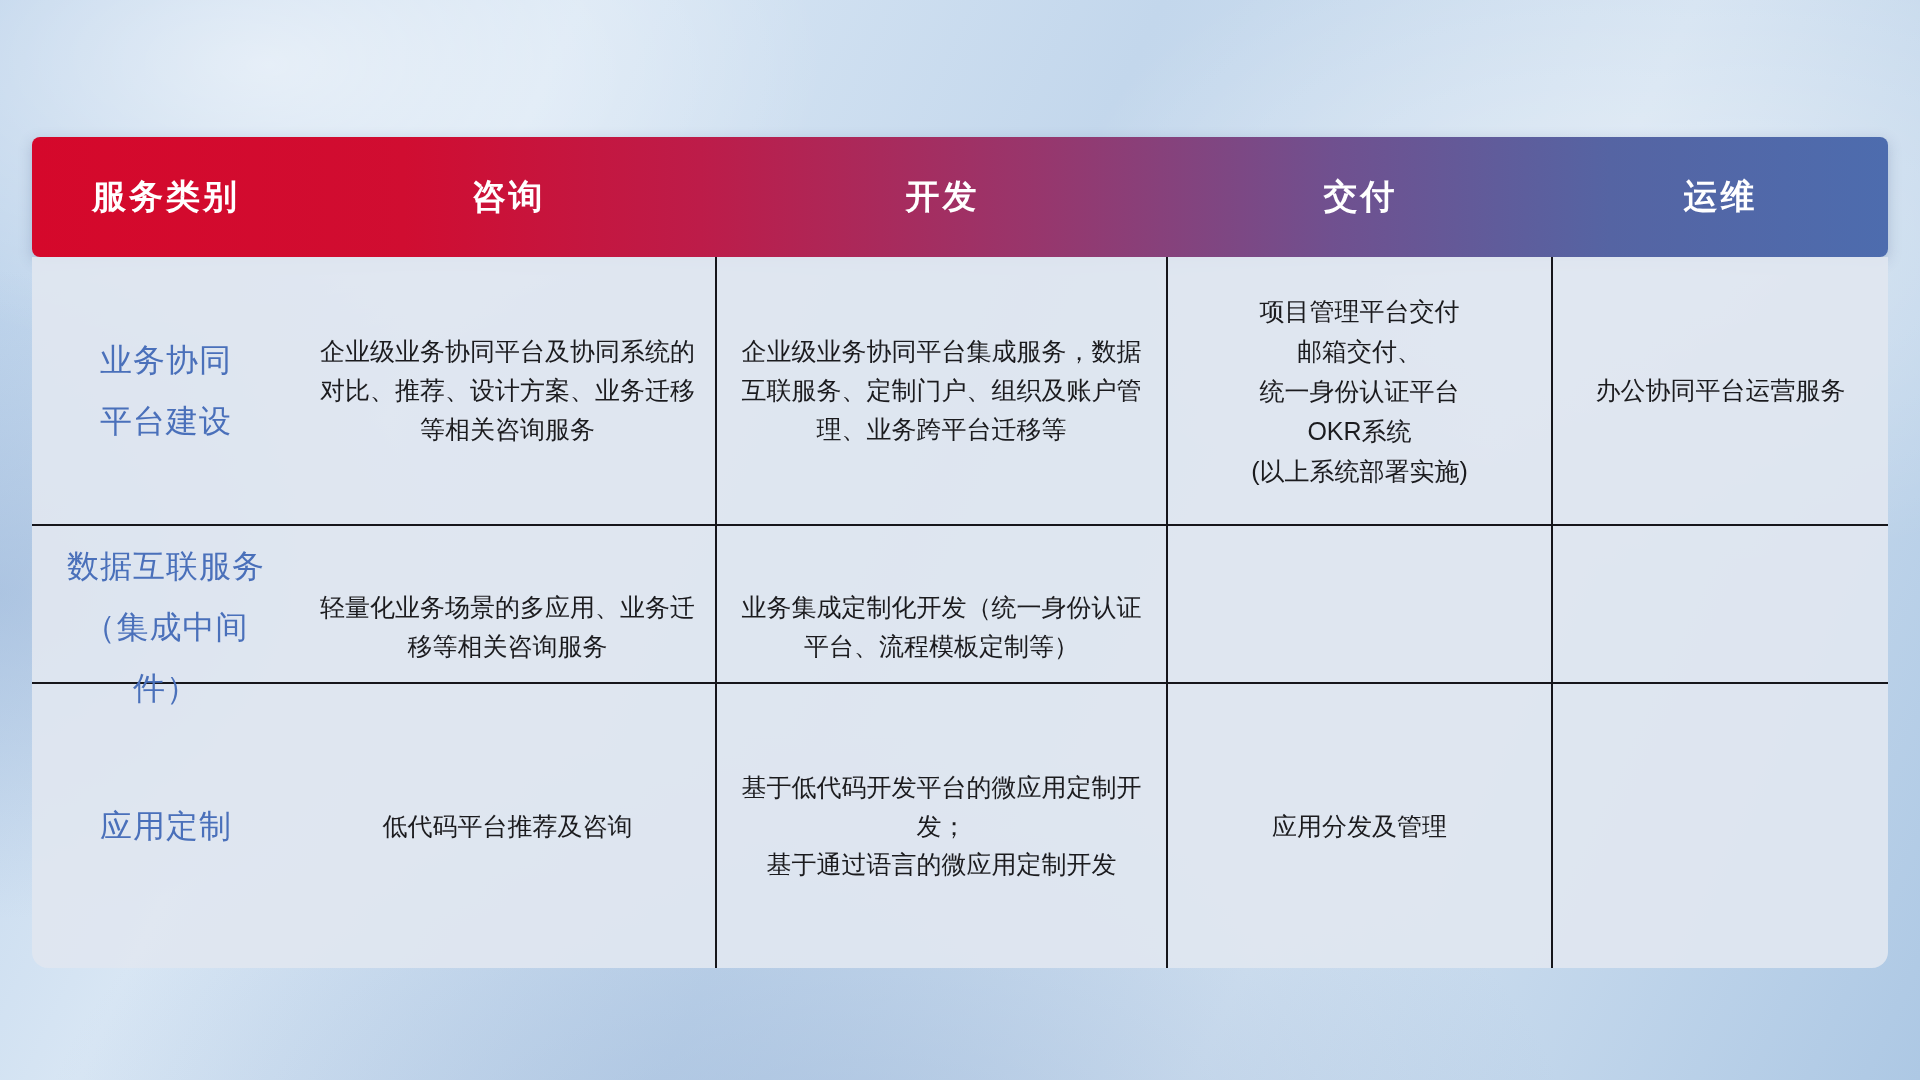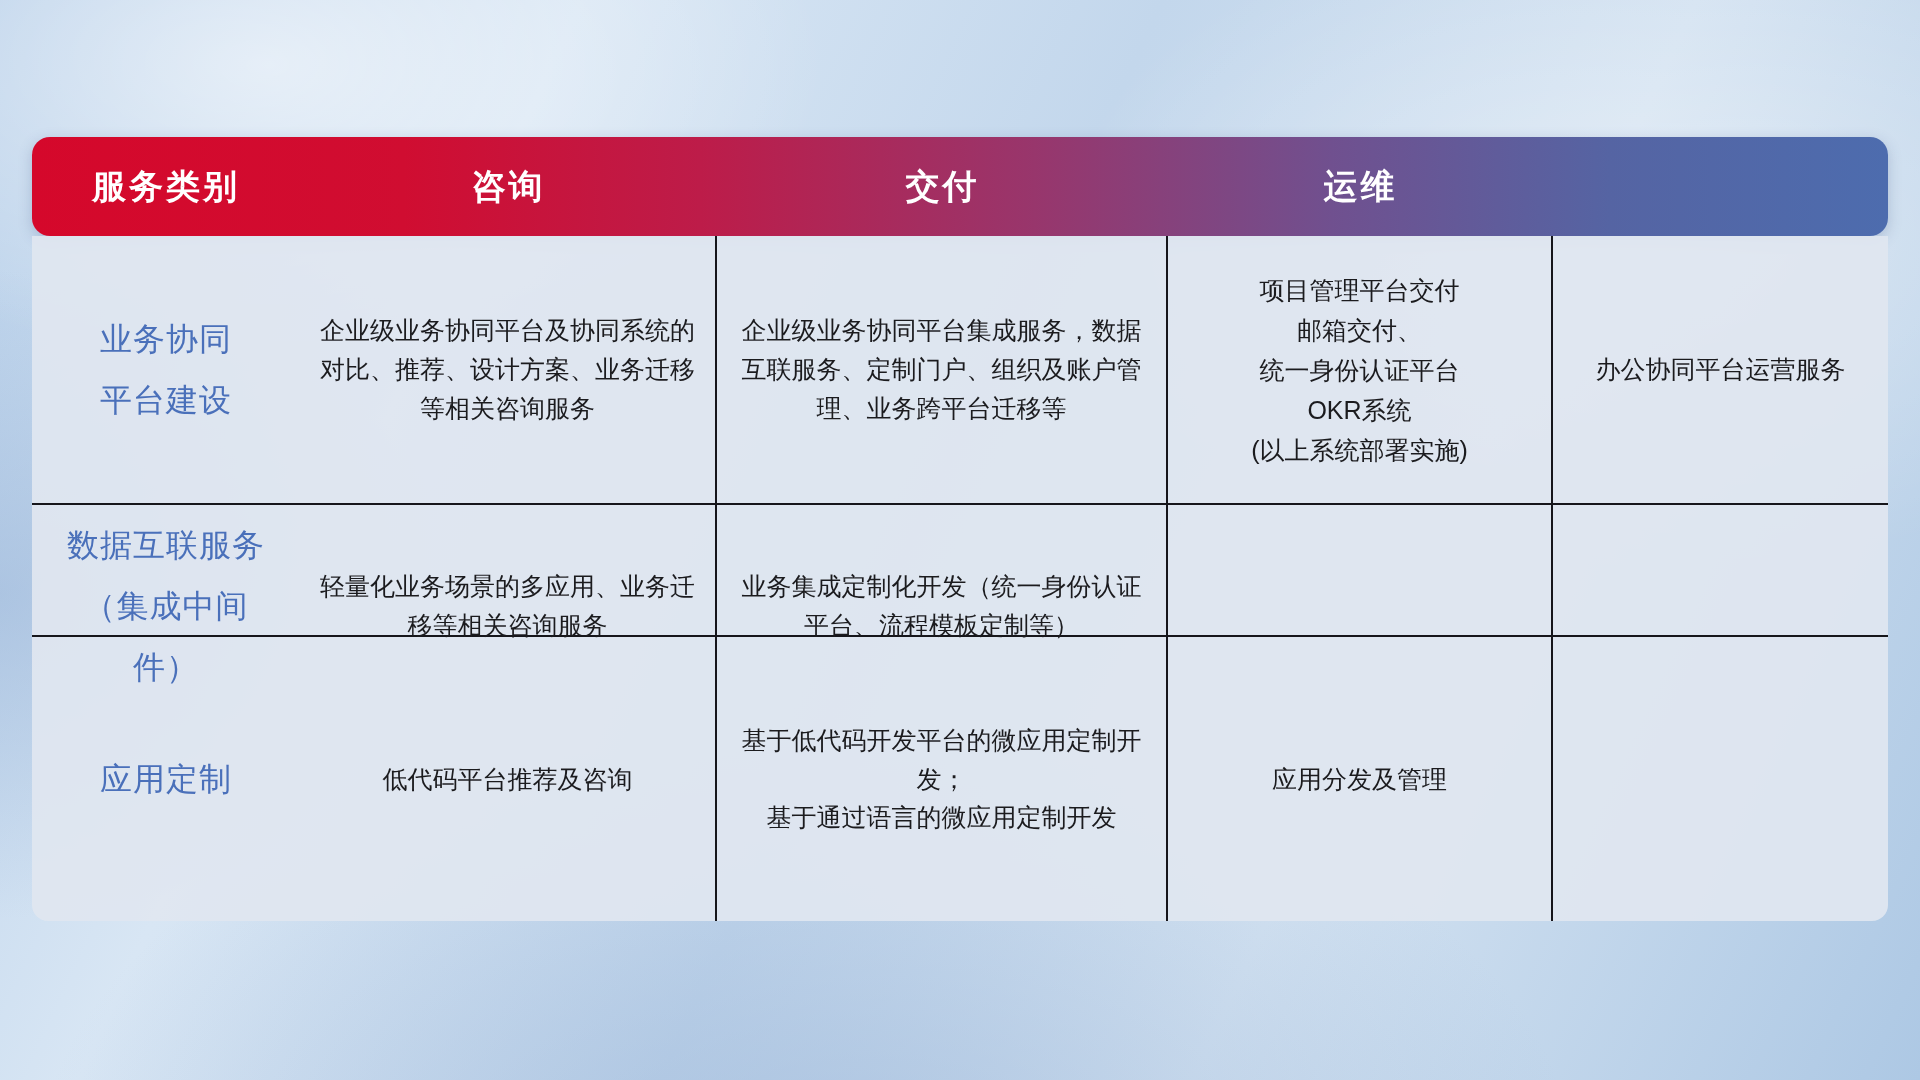--- a/index.html
+++ b/index.html
@@ -27,22 +27,22 @@
   .service-table {
     position: absolute;
     left: 32px;
     top: 137px;
     width: 1856px;
   }
 
   .thead {
     display: grid;
     grid-template-columns: 268px 417px 451px 385px 335px;
-    height: 99px;
-    border-radius: 18px;
+    height: 120px;
+    border-radius: 8px;
     background: linear-gradient(90deg,
       #d5082b 0%, #d00d31 20%, #bd1c49 36%,
       #98366c 54%, #70508f 70%, #5564a3 85%, #4d6cae 100%);
     align-items: center;
     box-shadow: 0 4px 14px rgba(60,80,130,0.25);
   }
   .th {
     color: #ffffff;
     font-size: 34px;
     font-weight: bold;
@@ -53,21 +53,21 @@
   .tbody {
     background: rgba(224,230,240,0.93);
     border-radius: 0 0 16px 16px;
     overflow: hidden;
   }
   .tr {
     display: grid;
     grid-template-columns: 268px 417px 451px 385px 335px;
   }
   .tr-1 { height: 267px; }
-  .tr-2 { height: 132px; }
+  .tr-2 { height: 158px; }
   .tr-3 { height: 286px; }
   .tr + .tr { border-top: 2px solid #16161b; }
 
   .td {
     display: flex;
     align-items: center;
     justify-content: center;
     text-align: center;
     padding: 10px 20px;
     font-size: 25px;
@@ -89,20 +89,21 @@
 </head>
 <body>
 
 <div class="page">
 
   <div class="service-table">
 
     <div class="thead">
       <div class="th">服务类别</div>
       <div class="th">咨询</div>
+      <div class="th">开发</div>
       <div class="th">交付</div>
       <div class="th">运维</div>
     </div>
 
     <div class="tbody">
 
       <div class="tr tr-1">
         <div class="td category">业务协同
 平台建设</div>
         <div class="td vline">企业级业务协同平台及协同系统的对比、推荐、设计方案、业务迁移等相关咨询服务</div>

